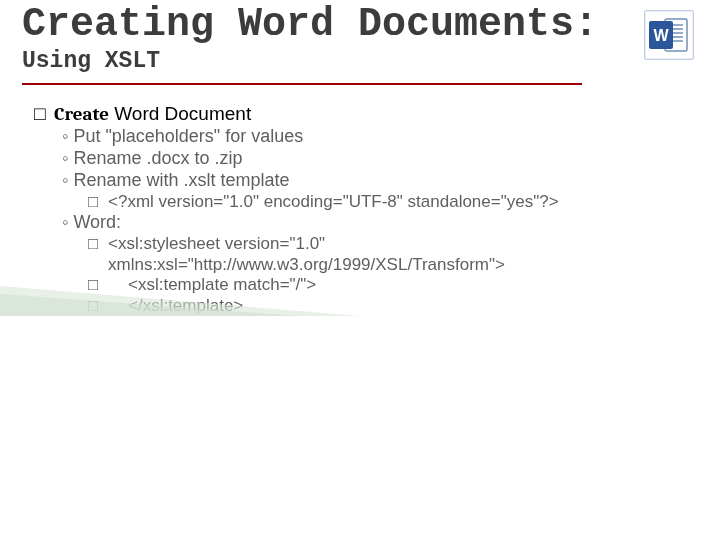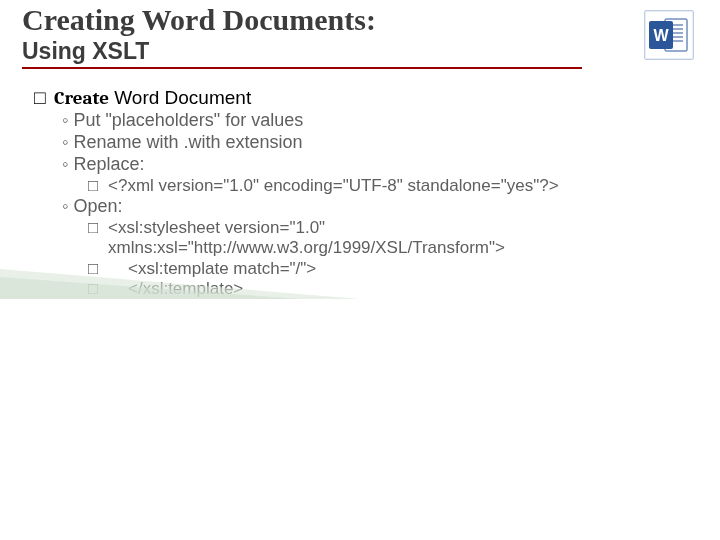--- a/index.html
+++ b/index.html
@@ -11,35 +11,35 @@
     background: #fff;
     color: #000;
     position: relative;
     overflow: hidden;
   }
   .slide {
     padding: 4px 22px 0 22px;
     position: relative;
   }
   .title {
-    font-family: Liberation Serif, serif;
-    font-size: 30px;
+    font-family: Liberation Mono, monospace;
+    font-size: 40px;
     font-weight: 900;
     color: #3c3c3c;
     line-height: 1.05;
     letter-spacing: 0px;
   }
   .subtitle {
-    font-family: Liberation Sans, sans-serif;
+    font-family: Liberation Mono, monospace;
     font-size: 23px;
     font-weight: 700;
     color: #3c3c3c;
     margin-top: 2px;
     border-bottom: 2px solid #9a0000;
-    padding-bottom: 2px;
+    padding-bottom: 9px;
     width: 560px;
   }
   .word-icon {
     position: absolute;
     top: 10px;
     right: 28px;
     width: 48px;
     height: 48px;
   }
   .icon-frame {
@@ -146,26 +146,26 @@
   <div class="content">
 
     <div class="h">
       <span class="box"></span><span>Create</span><span class="thin"> Word Document</span>
     </div>
     <div class="bullets">
       <div class="sub">Put "placeholders" for values</div>
     </div>
 
     <div class="bullets">
-      <div class="sub">Rename with .with extension</div>
+      <div class="sub">Rename .docx to .zip</div>
+      <div class="sub">Rename with .xslt template</div>
 
-      <div class="sub">Replace:</div>
       <div class="code"><span class="bx"></span><span class="noind">&lt;?xml version="1.0" encoding="UTF-8" standalone="yes"?&gt;</span></div>
 
-      <div class="sub">Open:</div>
+      <div class="sub">Word:</div>
       <div class="code"><span class="bx"></span><span class="noind">&lt;xsl:stylesheet version="1.0"</span></div>
       <div class="code"><span style="display:inline-block;width:20px"></span><span class="noind">xmlns:xsl="http://www.w3.org/1999/XSL/Transform"&gt;</span></div>
       <div class="code"><span class="bx"></span><span class="ind">&lt;xsl:template match="/"&gt;</span></div>
 
       <div class="code"><span class="bx"></span><span class="ind">&lt;/xsl:template&gt;</span></div>
     </div>
 
   </div>
 
   <svg class="wedge" viewBox="0 0 360 60">

